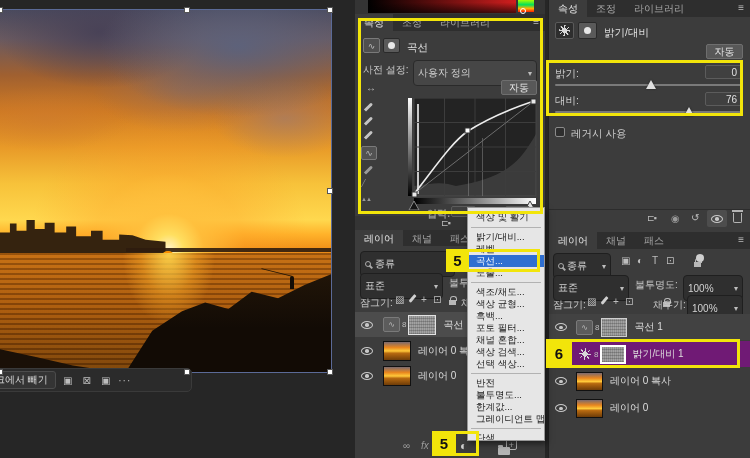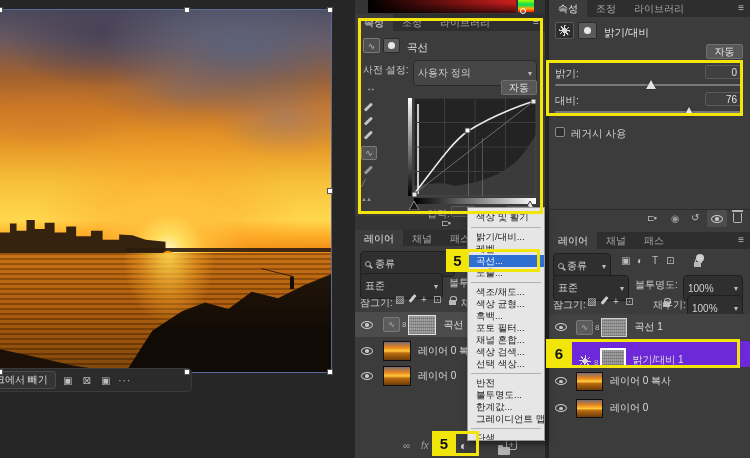--- a/index.html
+++ b/index.html
@@ -196,21 +196,21 @@
         <line x1="6" y1="96" x2="126" y2="3" stroke="#6e6e6e" stroke-width="1"></line>
         <path d="M6,96 C28,68 44,44 60,33 C84,18 108,9 126,3" fill="none" stroke="#ececec" stroke-width="1.6"></path>
         <rect x="4" y="94" width="5" height="5" fill="#e8e8e8" stroke="#333"></rect>
         <rect x="57" y="30" width="5" height="5" fill="#ffffff" stroke="#333"></rect>
         <rect x="123" y="1" width="5" height="5" fill="#e8e8e8" stroke="#333"></rect>
         <rect x="6" y="100" width="122" height="6" fill="url(#gh)"></rect>
         <polygon points="1,112 11,112 6,103" fill="#151515" stroke="#888"></polygon>
         <polygon points="117,112 127,112 122,103" fill="#ececec" stroke="#444"></polygon>
       </svg>
 
-      <span class="label10 abs" style="left:72px;top:193px;color:#9a9a9a;">입력:</span>
+      <span class="label10 abs" style="left:72px;top:193px;color:#9a9a9a;font-weight:bold;">입력:</span>
       <span class="valbox abs" style="left:96px;top:192px;width:25px;height:11px;"></span>
       <span class="label10 abs" style="left:126px;top:193px;color:#9a9a9a;">출력:</span>
       <span class="valbox abs" style="left:150px;top:192px;width:25px;height:11px;"></span>
     </div>
 
     <span class="icon i-clip abs" style="left:86px;top:218px;font-size:9px;"></span>
 
     <div class="panel" style="left:0;top:230px;width:190px;height:228px;">
       <div class="tabbar" style="height:16px;">
         <div class="tab active">레이어</div>
@@ -381,21 +381,21 @@
     </div>
 
     
     <div class="layerrow" style="top:314px;height:26px;background:#424242;">
       <span class="eye" style="margin-left:6px;"></span>
       <span class="iconbox icon i-curveg" style="width:17px;height:15px;margin-left:9px;font-size:8px;background:#5c5c5c;"></span>
       <span class="icon i-link" style="margin-left:2px;"></span>
       <span class="masknoise" style="width:26px;height:19px;margin-left:2px;border:1px solid #cfcfcf;"></span>
       <span class="lname" style="margin-left:7px;">곡선 1</span>
     </div>
-    <div class="layerrow" style="top:341px;height:26px;background:#6d28d9;align-items:flex-end;">
+    <div class="layerrow" style="top:341px;height:26px;background:#701a75;">
       <span class="sunic" style="margin-left:30px;width:12px;height:12px;"></span>
       <span class="icon i-link" style="margin-left:3px;"></span>
       <span class="masknoise" style="width:26px;height:19px;margin-left:2px;border:2px solid #fff;"></span>
       <span class="lname" style="margin-left:6px;">밝기/대비 1</span>
     </div>
     <div class="layerrow" style="top:368px;height:26px;">
       <span class="eye" style="margin-left:6px;"></span>
       <span class="minithumb" style="width:27px;height:19px;margin-left:9px;"></span>
       <span class="lname" style="margin-left:7px;">레이어 0 복사</span>
     </div>

